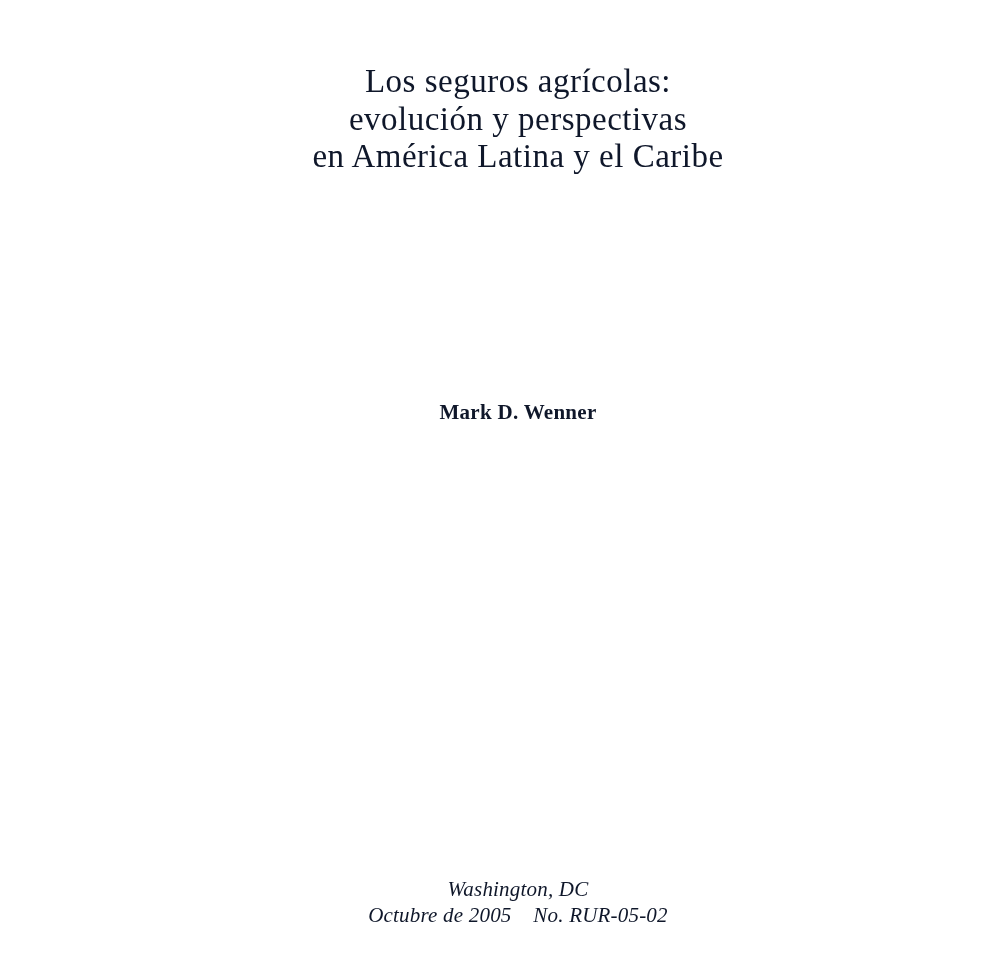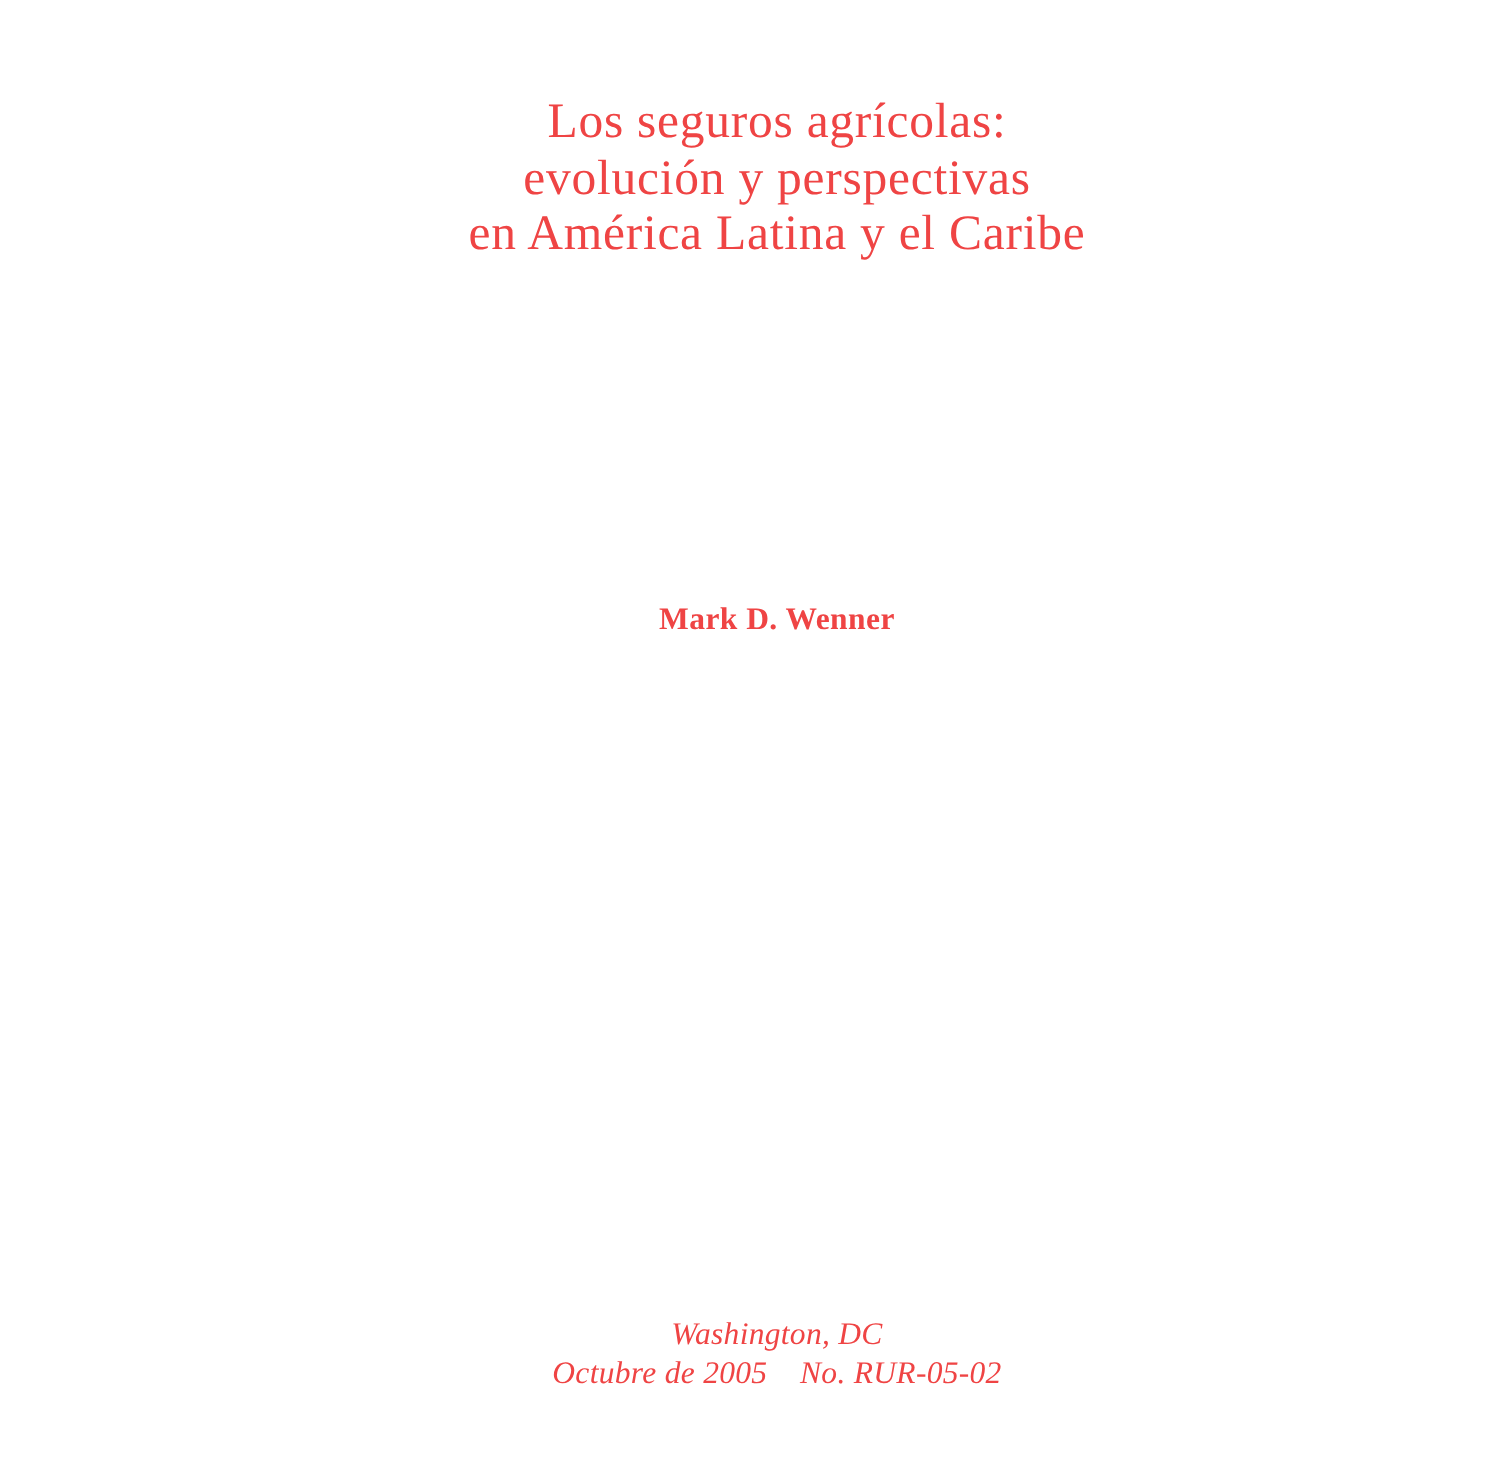--- a/index.html
+++ b/index.html
@@ -7,21 +7,21 @@
     padding: 0;
     background: #ffffff;
   }
   .page {
     position: relative;
     width: 1000px;
     height: 975px;
     background: #ffffff;
     overflow: hidden;
     font-family: "Liberation Serif", "DejaVu Serif", serif;
-    color: #ef4444;
+    color: #0f172a;
   }
   
   .centered-block {
     position: absolute;
     left: 18px;
     width: 1000px;
     text-align: center;
   }
   .title-block {
     top: 63px;

